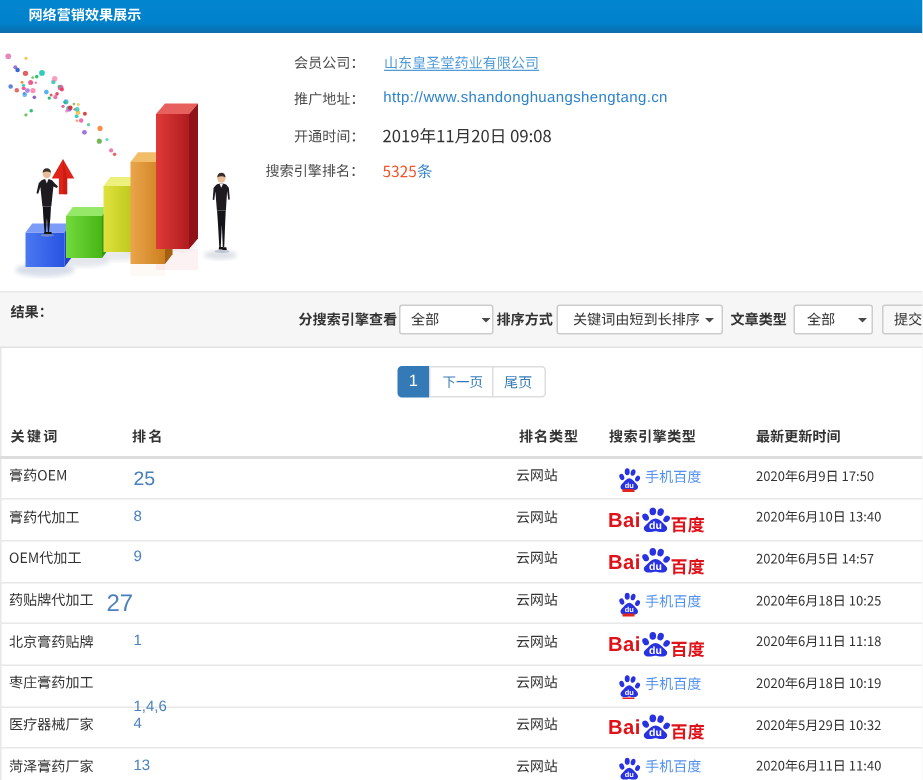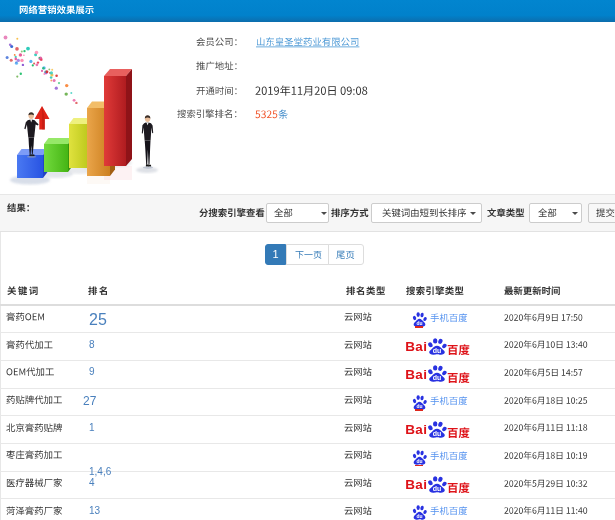--- a/index.html
+++ b/index.html
@@ -150,20 +150,21 @@
     <svg class="tp" style="left:196.0px;top:86.0px" width="49" height="14">
       <path fill="#4a4a4a" d="M6.1 1.7V4.3H3.5V3.9V1.7ZM0.5 4.3V5H2.7C2.6 6.3 2.1 7.6 0.5 8.5C0.7 8.7 0.9 8.9 1.1 9.1C2.8 8 3.3 6.5 3.4 5H6.1V9H6.8V5H8.9V4.3H6.8V1.7H8.6V1H0.8V1.7H2.8V3.9L2.7 4.3Z M10 1.2C10.6 1.6 11.3 2.3 11.6 2.8L12.1 2.3C11.8 1.9 11.1 1.2 10.5 0.8ZM11.8 3.9H9.8V4.6H11.1V7.2C10.7 7.4 10.2 7.8 9.8 8.3L10.2 8.9C10.7 8.3 11.1 7.7 11.5 7.7C11.7 7.7 12 8.1 12.4 8.3C13 8.7 13.8 8.8 15 8.8C16 8.8 17.7 8.8 18.3 8.7C18.3 8.5 18.4 8.2 18.5 8C17.5 8.1 16.1 8.2 15 8.2C14 8.2 13.2 8.1 12.5 7.7C12.2 7.5 12 7.4 11.8 7.3ZM12.8 0.7V1.3H16.8C16.4 1.6 15.9 1.9 15.5 2.1C15 1.9 14.5 1.7 14.1 1.5L13.6 1.9C14.2 2.2 14.9 2.5 15.5 2.7H12.8V7.6H13.5V6H15.1V7.6H15.7V6H17.3V6.9C17.3 7 17.3 7.1 17.2 7.1C17.1 7.1 16.7 7.1 16.2 7.1C16.3 7.2 16.4 7.4 16.4 7.6C17.1 7.6 17.5 7.6 17.7 7.5C17.9 7.4 18 7.2 18 6.9V2.7H16.8C16.6 2.6 16.4 2.5 16.1 2.4C16.8 2 17.5 1.5 18 1L17.6 0.7L17.4 0.7ZM17.3 3.3V4.1H15.7V3.3ZM13.5 4.6H15.1V5.5H13.5ZM13.5 4.1V3.3H15.1V4.1ZM17.3 4.6V5.5H15.7V4.6Z M23.3 4C23.8 4.7 24.4 5.7 24.7 6.3L25.3 6C25 5.4 24.3 4.4 23.8 3.7ZM21.8 4.5V6.6H20.2V4.5ZM21.8 3.9H20.2V1.8H21.8ZM19.6 1.2V8H20.2V7.3H22.5V1.2ZM26 0.4V2.3H22.9V3H26V8C26 8.1 25.9 8.2 25.7 8.2C25.5 8.2 24.8 8.2 24.1 8.2C24.2 8.4 24.3 8.7 24.3 8.9C25.3 8.9 25.9 8.9 26.2 8.8C26.6 8.7 26.7 8.5 26.7 8V3H27.8V2.3H26.7V0.4Z M29.1 2.5V9H29.8V2.5ZM29.2 0.8C29.6 1.3 30.1 1.8 30.3 2.2L30.9 1.8C30.7 1.4 30.2 0.9 29.7 0.5ZM31.8 5.5H34V6.8H31.8ZM31.8 3.7H34V4.9H31.8ZM31.1 3.1V7.4H34.7V3.1ZM31.5 0.9V1.6H36.1V8.2C36.1 8.3 36 8.3 35.9 8.3C35.8 8.3 35.4 8.3 35 8.3C35.1 8.5 35.2 8.8 35.2 9C35.8 9 36.2 9 36.5 8.9C36.7 8.7 36.8 8.6 36.8 8.2V0.9Z M40 3.7C40.3 3.7 40.7 3.4 40.7 3C40.7 2.6 40.3 2.3 40 2.3C39.6 2.3 39.2 2.6 39.2 3C39.2 3.4 39.6 3.7 40 3.7ZM40 8.3C40.3 8.3 40.7 8 40.7 7.6C40.7 7.2 40.3 6.9 40 6.9C39.6 6.9 39.2 7.2 39.2 7.6C39.2 8 39.6 8.3 40 8.3Z"></path>
     </svg>
     <svg class="tp" style="left:177.0px;top:109.2px" width="67" height="14">
       <path fill="#4a4a4a" d="M1.6 0.4V2.3H0.4V2.9H1.6V4.9L0.4 5.4L0.6 6L1.6 5.6V8.1C1.6 8.3 1.5 8.3 1.4 8.3C1.3 8.3 1 8.3 0.6 8.3C0.7 8.5 0.8 8.8 0.8 9C1.4 9 1.7 9 1.9 8.8C2.2 8.7 2.2 8.5 2.2 8.1V5.4L3.3 5L3.2 4.3L2.2 4.7V2.9H3.2V2.3H2.2V0.4ZM3.6 5.5V6.1H4L3.9 6.2C4.3 6.8 4.8 7.3 5.5 7.8C4.7 8.1 3.8 8.3 2.9 8.5C3 8.6 3.1 8.9 3.2 9C4.2 8.9 5.2 8.6 6.1 8.2C6.9 8.5 7.7 8.8 8.6 9C8.7 8.8 8.9 8.6 9 8.4C8.2 8.3 7.5 8.1 6.8 7.8C7.5 7.3 8.2 6.6 8.6 5.7L8.1 5.5L8 5.5H6.4V4.6H8.6V1.1H6.8V1.7H8V2.6H6.8V3.1H8V4.1H6.4V0.4H5.8V4.1H4.3V3.2H5.3V2.6H4.3V1.7C4.8 1.6 5.3 1.4 5.7 1.2L5.2 0.7C4.9 0.9 4.2 1.2 3.7 1.4V4.6H5.8V5.5ZM7.6 6.1C7.2 6.7 6.7 7.1 6.1 7.5C5.5 7.1 5 6.7 4.6 6.1Z M15.4 7.3C16.1 7.7 17.2 8.4 17.6 8.8L18.2 8.4C17.7 8 16.7 7.4 15.9 6.9ZM12.1 7C11.6 7.5 10.7 8 10 8.4C10.1 8.5 10.4 8.7 10.5 8.8C11.3 8.5 12.2 7.8 12.8 7.2ZM11.2 5.3C11.4 5.2 11.6 5.2 13.4 5.1C12.6 5.4 11.9 5.7 11.6 5.8C11.1 6.1 10.7 6.2 10.4 6.2C10.4 6.4 10.5 6.7 10.5 6.8C10.8 6.7 11.2 6.7 13.9 6.5V8.2C13.9 8.3 13.9 8.3 13.7 8.3C13.6 8.3 13.1 8.3 12.5 8.3C12.6 8.5 12.7 8.8 12.7 9C13.4 9 13.9 9 14.2 8.9C14.5 8.8 14.6 8.6 14.6 8.2V6.5L16.9 6.4C17.1 6.6 17.4 6.9 17.5 7.1L18.1 6.7C17.7 6.2 16.8 5.4 16.1 4.9L15.7 5.2C15.9 5.4 16.2 5.6 16.4 5.9L12.3 6.1C13.6 5.6 15 5 16.2 4.2L15.7 3.8C15.3 4 14.9 4.3 14.4 4.5L12.3 4.7C13 4.3 13.6 3.9 14.2 3.5L13.9 3.3H17.5V4.5H18.2V2.7H14.5V1.8H18.1V1.2H14.5V0.4H13.7V1.2H10.1V1.8H13.7V2.7H10V4.5H10.7V3.3H13.5C12.8 3.8 12 4.3 11.7 4.4C11.4 4.5 11.2 4.6 11 4.7C11.1 4.8 11.2 5.1 11.2 5.3Z M26.2 0.5V9H26.9V0.5ZM20.1 2.9C20 3.8 19.8 5 19.6 5.7H23.2C23.1 7.3 22.9 8 22.7 8.2C22.6 8.3 22.5 8.3 22.3 8.3C22 8.3 21.4 8.3 20.8 8.2C20.9 8.4 21 8.7 21 8.9C21.6 9 22.2 9 22.5 8.9C22.9 8.9 23.1 8.9 23.3 8.6C23.6 8.3 23.8 7.5 23.9 5.4C24 5.3 24 5 24 5H20.5C20.6 4.6 20.7 4.1 20.8 3.6H23.9V0.8H19.8V1.4H23.2V2.9Z M29.5 1.6C29.4 2.1 29.1 2.6 28.6 3C28.7 3.1 28.9 3.3 29 3.4C29.1 3.3 29.2 3.2 29.3 3V4.5H29.9V4.2H31.5V2.8H29.5C29.6 2.7 29.7 2.6 29.8 2.5H32.1C32.1 3.6 32 4 31.9 4.2C31.9 4.2 31.8 4.2 31.7 4.2C31.6 4.2 31.3 4.2 31 4.2C31 4.3 31.1 4.5 31.1 4.7C31.4 4.7 31.8 4.7 31.9 4.7C32.2 4.7 32.3 4.6 32.4 4.5C32.6 4.3 32.7 3.7 32.8 2.3C32.8 2.2 32.8 2 32.8 2H30L30.1 1.7L30 1.7H30.4V1.3H31.4V1.7H32V1.3H33.1V0.8H32V0.4H31.4V0.8H30.4V0.4H29.8V0.8H28.7V1.3H29.8V1.7ZM34.1 0.3C33.8 1.2 33.4 2.1 32.8 2.6C32.9 2.7 33.2 2.9 33.3 3C33.5 2.8 33.6 2.6 33.8 2.4C34 2.7 34.2 3.1 34.5 3.4C34 3.7 33.4 3.9 32.7 4.1C32.8 4.2 33 4.5 33.1 4.6C33.8 4.4 34.4 4.1 34.9 3.8C35.5 4.2 36.1 4.5 36.8 4.7C36.9 4.6 37.1 4.3 37.2 4.2C36.5 4 35.9 3.8 35.4 3.4C35.9 3 36.3 2.5 36.5 1.8H37.1V1.3H34.4C34.5 1 34.6 0.8 34.7 0.5ZM35.9 1.8C35.7 2.3 35.4 2.7 35 3C34.6 2.7 34.3 2.3 34.1 1.8ZM29.9 3.2H31V3.8H29.9ZM35.4 4.7C34.1 4.9 31.6 5 29.6 5.1C29.6 5.2 29.7 5.4 29.7 5.5C30.6 5.5 31.6 5.5 32.6 5.5V6.1H29.3V6.6H32.6V7.2H28.7V7.7H32.6V8.3C32.6 8.4 32.5 8.4 32.4 8.5C32.2 8.5 31.8 8.5 31.3 8.4C31.3 8.6 31.5 8.9 31.5 9C32.2 9 32.6 9 32.9 8.9C33.2 8.8 33.3 8.7 33.3 8.3V7.7H37.1V7.2H33.3V6.6H36.5V6.1H33.3V5.4C34.2 5.4 35.2 5.3 35.9 5.2Z M39.3 0.4V2.3H38.1V2.9H39.3V5L38 5.3L38.1 6L39.3 5.7V8.1C39.3 8.3 39.3 8.3 39.1 8.3C39 8.3 38.7 8.3 38.3 8.3C38.4 8.5 38.5 8.8 38.5 8.9C39.1 8.9 39.4 8.9 39.7 8.8C39.9 8.7 40 8.5 40 8.1V5.5L41.1 5.2L41 4.5L40 4.8V2.9H41V2.3H40V0.4ZM41.2 5.9V6.5H42.8V9H43.5V0.4H42.8V2H41.4V2.6H42.8V3.9H41.4V4.6H42.8V5.9ZM44.3 0.4V9H45V6.6H46.6V5.9H45V4.6H46.4V3.9H45V2.6H46.5V2H45V0.4Z M49.5 3.3C50 3.6 50.5 4.1 50.9 4.5C49.8 5 48.6 5.5 47.4 5.7C47.6 5.9 47.7 6.2 47.8 6.4C48.3 6.2 48.9 6.1 49.4 5.9V9H50.1V8.5H54.3V9H55V5.1H51.2C52.8 4.2 54.2 3.1 54.9 1.6L54.5 1.3L54.3 1.3H51C51.2 1.1 51.4 0.8 51.6 0.5L50.8 0.3C50.3 1.3 49.2 2.3 47.6 3C47.8 3.1 48 3.4 48.1 3.6C49 3.1 49.8 2.5 50.4 2H53.9C53.3 2.8 52.5 3.5 51.6 4.1C51.1 3.7 50.5 3.2 50 2.9ZM54.3 7.9H50.1V5.7H54.3Z M58.8 3.7C59.1 3.7 59.5 3.4 59.5 3C59.5 2.6 59.1 2.3 58.8 2.3C58.4 2.3 58 2.6 58 3C58 3.4 58.4 3.7 58.8 3.7ZM58.8 8.3C59.1 8.3 59.5 8 59.5 7.6C59.5 7.2 59.1 6.9 58.8 6.9C58.4 6.9 58 7.2 58 7.6C58 8 58.4 8.3 58.8 8.3Z"></path>
     </svg>
     <svg class="tp" style="left:255.5px;top:37.4px" width="105" height="14">
       <path fill="#4b98d5" d="M1 2.3V8.3H7.7V9H8.4V2.3H7.7V7.6H5.1V0.5H4.3V7.6H1.7V2.3Z M11.8 5.8C11.4 6.7 10.8 7.6 10.1 8.2C10.2 8.3 10.5 8.5 10.7 8.6C11.3 8 12.1 7 12.5 6ZM15.7 6.1C16.4 6.8 17.2 7.9 17.6 8.5L18.2 8.2C17.8 7.5 17 6.5 16.2 5.8ZM10.1 1.6V2.3H12.4C12 3 11.7 3.5 11.5 3.7C11.2 4.2 11 4.4 10.8 4.5C10.9 4.7 11 5 11.1 5.2C11.2 5.1 11.5 5.1 12.1 5.1H14.2V8C14.2 8.2 14.1 8.2 14 8.2C13.8 8.2 13.3 8.2 12.8 8.2C12.9 8.4 13 8.7 13.1 8.9C13.7 8.9 14.2 8.9 14.5 8.8C14.8 8.7 14.9 8.5 14.9 8.1V5.1H17.6V4.4H14.9V3H14.2V4.4H11.9C12.4 3.8 12.8 3.1 13.3 2.3H18V1.6H13.6C13.8 1.3 13.9 1 14.1 0.6L13.3 0.3C13.2 0.8 13 1.2 12.8 1.6Z M21.1 3.2H26V4H21.1ZM21.1 1.8H26V2.7H21.1ZM19.4 8.2V8.8H27.6V8.2H23.9V7.3H26.7V6.7H23.9V5.9H27.1V5.3H20V5.9H23.2V6.7H20.4V7.3H23.2V8.2ZM23.2 0.4C23.1 0.6 22.9 0.9 22.8 1.2H20.4V4.6H26.7V1.2H23.6C23.7 1 23.9 0.7 24 0.5Z M35 1.6C34.5 2.2 33.8 2.7 32.9 3.1C32 2.7 31.3 2.2 30.8 1.6ZM29.1 0.9V1.6H30.2L30 1.7C30.5 2.4 31.3 3 32.1 3.5C31 3.9 29.8 4.1 28.5 4.3C28.7 4.4 28.8 4.7 28.8 4.9C30.2 4.7 31.6 4.4 32.9 3.9C34 4.4 35.4 4.8 36.9 4.9C37 4.8 37.1 4.5 37.3 4.3C36 4.2 34.8 3.9 33.7 3.5C34.7 2.9 35.6 2.2 36.2 1.2L35.7 0.9L35.6 0.9ZM29.8 5.8V6.4H32.5V8H28.7V8.7H37.1V8H33.3V6.4H36V5.8H33.3V4.7H32.5V5.8Z M40.4 3.8H44.2V4.9H40.4ZM39.7 3.3V5.4H41.9V6.4H39V7H41.9V8.1H38.2V8.8H46.4V8.1H42.6V7H45.7V6.4H42.6V5.4H44.9V3.3ZM44.8 0.4C44.6 0.8 44.2 1.4 44 1.7L44.4 1.9H42.6V0.4H41.9V1.9H40.3L40.6 1.7C40.5 1.4 40.1 0.9 39.8 0.5L39.2 0.7C39.4 1.1 39.7 1.5 39.9 1.9H38.3V3.9H38.9V2.5H45.7V3.9H46.4V1.9H44.6C44.9 1.6 45.2 1.1 45.5 0.7Z M52.1 5.2C52.5 5.7 53 6.5 53.1 7.1L53.7 6.8C53.6 6.3 53.1 5.5 52.7 4.9ZM47.5 8 47.6 8.7C48.6 8.5 49.9 8.3 51.1 8.1L51.1 7.5C49.8 7.7 48.4 7.9 47.5 8ZM52.4 2.3C52.1 3.3 51.6 4.3 50.9 4.9C51.1 5 51.4 5.2 51.5 5.3C51.8 4.9 52.1 4.5 52.4 4H54.9C54.8 6.8 54.7 7.9 54.4 8.2C54.4 8.3 54.3 8.3 54.1 8.3C53.9 8.3 53.5 8.3 53 8.3C53.1 8.5 53.2 8.7 53.2 8.9C53.7 9 54.1 9 54.4 8.9C54.7 8.9 54.9 8.8 55 8.6C55.3 8.2 55.5 7.1 55.6 3.7C55.6 3.6 55.6 3.4 55.6 3.4H52.7C52.8 3.1 53 2.8 53 2.5ZM47.6 1.1V1.8H49.7V2.4H50.4V1.8H53V2.4H53.6V1.8H55.8V1.1H53.6V0.4H53V1.1H50.4V0.4H49.7V1.1ZM47.8 7.1C48 7 48.4 6.9 50.9 6.6C50.9 6.4 50.9 6.2 51 6L48.9 6.2C49.6 5.6 50.3 4.7 51 3.9L50.4 3.6C50.2 3.9 50 4.1 49.8 4.4L48.5 4.5C49 4 49.5 3.3 49.9 2.6L49.3 2.4C48.9 3.2 48.2 4 48 4.2C47.8 4.4 47.7 4.6 47.5 4.6C47.6 4.8 47.7 5.1 47.7 5.2C47.9 5.2 48.1 5.1 49.3 5C48.9 5.5 48.5 5.8 48.3 6C48.1 6.3 47.8 6.4 47.6 6.5C47.7 6.6 47.8 7 47.8 7.1Z M64.4 2.6C64.1 3.6 63.4 5 62.9 5.8L63.5 6.1C64 5.3 64.6 4 65.1 2.9ZM57.2 2.7C57.7 3.8 58.2 5.2 58.5 6.1L59.2 5.8C58.9 5 58.3 3.6 57.8 2.5ZM61.9 0.5V7.8H60.3V0.5H59.6V7.8H57V8.5H65.3V7.8H62.6V0.5Z M69.5 0.4C69.4 0.8 69.2 1.2 69.1 1.6H66.4V2.3H68.8C68.2 3.5 67.3 4.6 66.2 5.4C66.3 5.5 66.5 5.8 66.6 6C67.2 5.5 67.7 5 68.2 4.5V9H68.9V7.2H72.8V8.1C72.8 8.3 72.8 8.3 72.6 8.3C72.4 8.3 71.9 8.3 71.3 8.3C71.3 8.5 71.4 8.8 71.5 9C72.3 9 72.8 9 73.1 8.9C73.4 8.8 73.5 8.6 73.5 8.1V3.3H69C69.2 3 69.4 2.6 69.5 2.3H74.6V1.6H69.8C70 1.3 70.1 0.9 70.2 0.5ZM68.9 5.6H72.8V6.5H68.9ZM68.9 5V4H72.8V5Z M76.1 0.8V9H76.7V1.4H78.1C77.9 2 77.6 2.9 77.3 3.5C78 4.3 78.2 4.9 78.2 5.4C78.2 5.7 78.1 6 78 6.1C77.9 6.1 77.8 6.2 77.7 6.2C77.5 6.2 77.3 6.2 77.1 6.2C77.2 6.4 77.3 6.6 77.3 6.8C77.5 6.8 77.7 6.8 77.9 6.8C78.1 6.8 78.3 6.7 78.4 6.6C78.7 6.4 78.8 6 78.8 5.5C78.8 4.9 78.6 4.2 78 3.4C78.3 2.7 78.6 1.8 78.9 1L78.4 0.7L78.3 0.8ZM82.8 3.1V4.3H80.1V3.1ZM82.8 2.5H80.1V1.4H82.8ZM79.3 9C79.5 8.9 79.8 8.8 81.7 8.3C81.7 8.1 81.7 7.8 81.7 7.6L80.1 8V4.9H81C81.4 6.8 82.3 8.2 83.8 9C83.9 8.8 84.1 8.5 84.3 8.3C83.5 8 82.9 7.5 82.4 6.8C83 6.5 83.6 6.1 84.1 5.7L83.6 5.2C83.2 5.6 82.6 6 82.1 6.3C81.9 5.9 81.7 5.4 81.6 4.9H83.5V0.8H79.4V7.8C79.4 8.2 79.2 8.4 79 8.4C79.1 8.6 79.3 8.9 79.3 9Z M87.6 0.6C87.1 2.1 86.1 3.4 85.1 4.2C85.3 4.4 85.6 4.6 85.7 4.8C86.8 3.8 87.8 2.4 88.4 0.9ZM90.9 0.6 90.2 0.9C90.9 2.3 92.1 3.9 93.1 4.8C93.2 4.6 93.5 4.3 93.7 4.2C92.7 3.4 91.5 1.9 90.9 0.6ZM86.1 8.4C86.5 8.3 87 8.2 91.9 7.9C92.2 8.3 92.4 8.7 92.6 9L93.3 8.6C92.8 7.7 91.8 6.4 91 5.4L90.3 5.7C90.7 6.2 91.1 6.7 91.5 7.2L87.1 7.5C88 6.4 89 5 89.7 3.6L89 3.2C88.2 4.8 87.1 6.4 86.7 6.9C86.3 7.3 86.1 7.6 85.8 7.7C85.9 7.9 86.1 8.2 86.1 8.4Z M94.9 2.7V3.3H100.6V2.7ZM94.8 1V1.7H101.6V8C101.6 8.1 101.6 8.2 101.4 8.2C101.2 8.2 100.6 8.2 99.9 8.2C100 8.4 100.1 8.8 100.2 9C101 9 101.6 8.9 101.9 8.8C102.3 8.7 102.3 8.5 102.3 8V1ZM96.2 4.9H99.2V6.7H96.2ZM95.5 4.3V8H96.2V7.3H99.9V4.3Z"></path>
       <rect x="0" y="9.5" width="103.4" height="0.8" fill="#4b98d5"></rect>
     </svg>
+    <div class="abs" style="left:255.5px;top:60.0px;font-size:10px;color:#2e82cc;letter-spacing:0.25px">http://www.shandonghuangshengtang.cn</div>
     <svg class="tp" style="left:255.0px;top:85.4px" width="114" height="16">
       <path fill="#333333" d="M0.5 9.8H5.6V8.9H3.4C2.9 8.9 2.4 8.9 2 9C3.9 7.2 5.2 5.5 5.2 3.9C5.2 2.4 4.3 1.5 2.8 1.5C1.8 1.5 1.1 2 0.4 2.7L1 3.3C1.5 2.7 2.1 2.3 2.7 2.3C3.7 2.3 4.2 3 4.2 3.9C4.2 5.3 3 6.9 0.5 9.2Z M9.2 9.9C10.8 9.9 11.8 8.5 11.8 5.7C11.8 2.9 10.8 1.5 9.2 1.5C7.7 1.5 6.7 2.9 6.7 5.7C6.7 8.5 7.7 9.9 9.2 9.9ZM9.2 9.1C8.3 9.1 7.7 8.1 7.7 5.7C7.7 3.3 8.3 2.3 9.2 2.3C10.2 2.3 10.8 3.3 10.8 5.7C10.8 8.1 10.2 9.1 9.2 9.1Z M13.3 9.8H17.8V8.9H16.1V1.6H15.4C14.9 1.9 14.4 2.1 13.7 2.2V2.9H15.1V8.9H13.3Z M21.1 9.9C22.6 9.9 24 8.6 24 5.4C24 2.8 22.9 1.5 21.3 1.5C20 1.5 19 2.5 19 4.1C19 5.8 19.9 6.7 21.2 6.7C21.9 6.7 22.6 6.3 23.1 5.7C23 8.2 22.1 9.1 21.1 9.1C20.5 9.1 20 8.8 19.7 8.4L19.1 9.1C19.6 9.6 20.2 9.9 21.1 9.9ZM23.1 4.8C22.5 5.6 21.9 5.9 21.4 5.9C20.4 5.9 19.9 5.2 19.9 4.1C19.9 3 20.5 2.3 21.3 2.3C22.3 2.3 23 3.2 23.1 4.8Z M25.2 7.3V8.1H30.3V10.7H31.2V8.1H35.2V7.3H31.2V5.1H34.5V4.3H31.2V2.6H34.7V1.8H28C28.2 1.4 28.4 1 28.6 0.6L27.7 0.4C27.2 1.9 26.3 3.4 25.2 4.3C25.4 4.4 25.8 4.7 25.9 4.8C26.5 4.2 27.1 3.5 27.6 2.6H30.3V4.3H27V7.3ZM27.8 7.3V5.1H30.3V7.3Z M36.7 9.8H41.2V8.9H39.5V1.6H38.8C38.3 1.9 37.8 2.1 37.1 2.2V2.9H38.5V8.9H36.7Z M42.9 9.8H47.3V8.9H45.7V1.6H44.9C44.5 1.9 44 2.1 43.2 2.2V2.9H44.7V8.9H42.9Z M50.4 1V4.5C50.4 6.2 50.2 8.5 48.4 10.1C48.6 10.2 48.9 10.5 49 10.7C50.1 9.7 50.7 8.5 50.9 7.2H56.3V9.4C56.3 9.7 56.2 9.7 56 9.7C55.7 9.8 54.8 9.8 53.9 9.7C54 10 54.2 10.4 54.2 10.6C55.4 10.6 56.2 10.6 56.6 10.4C57 10.3 57.2 10 57.2 9.4V1ZM51.2 1.8H56.3V3.7H51.2ZM51.2 4.5H56.3V6.4H51.1C51.2 5.7 51.2 5.1 51.2 4.5Z M59.7 9.8H64.8V8.9H62.5C62.1 8.9 61.6 8.9 61.2 9C63.1 7.2 64.4 5.5 64.4 3.9C64.4 2.4 63.5 1.5 62 1.5C61 1.5 60.3 2 59.6 2.7L60.2 3.3C60.7 2.7 61.2 2.3 61.9 2.3C62.9 2.3 63.4 3 63.4 3.9C63.4 5.3 62.2 6.9 59.7 9.2Z M68.4 9.9C70 9.9 70.9 8.5 70.9 5.7C70.9 2.9 70 1.5 68.4 1.5C66.9 1.5 65.9 2.9 65.9 5.7C65.9 8.5 66.9 9.9 68.4 9.9ZM68.4 9.1C67.5 9.1 66.9 8.1 66.9 5.7C66.9 3.3 67.5 2.3 68.4 2.3C69.3 2.3 70 3.3 70 5.7C70 8.1 69.3 9.1 68.4 9.1Z M74.3 5.9H79.8V9H74.3ZM74.3 5V2H79.8V5ZM73.4 1.2V10.5H74.3V9.8H79.8V10.5H80.7V1.2Z M88.2 9.9C89.7 9.9 90.7 8.5 90.7 5.7C90.7 2.9 89.7 1.5 88.2 1.5C86.6 1.5 85.6 2.9 85.6 5.7C85.6 8.5 86.6 9.9 88.2 9.9ZM88.2 9.1C87.2 9.1 86.6 8.1 86.6 5.7C86.6 3.3 87.2 2.3 88.2 2.3C89.1 2.3 89.7 3.3 89.7 5.7C89.7 8.1 89.1 9.1 88.2 9.1Z M93.8 9.9C95.4 9.9 96.8 8.6 96.8 5.4C96.8 2.8 95.6 1.5 94.1 1.5C92.8 1.5 91.7 2.5 91.7 4.1C91.7 5.8 92.6 6.7 94 6.7C94.6 6.7 95.3 6.3 95.8 5.7C95.8 8.2 94.8 9.1 93.8 9.1C93.3 9.1 92.8 8.8 92.4 8.4L91.9 9.1C92.3 9.6 93 9.9 93.8 9.9ZM95.8 4.8C95.3 5.6 94.7 5.9 94.1 5.9C93.2 5.9 92.7 5.2 92.7 4.1C92.7 3 93.3 2.3 94.1 2.3C95.1 2.3 95.7 3.2 95.8 4.8Z M98.9 5.4C99.3 5.4 99.7 5.1 99.7 4.7C99.7 4.2 99.3 3.9 98.9 3.9C98.5 3.9 98.2 4.2 98.2 4.7C98.2 5.1 98.5 5.4 98.9 5.4ZM98.9 9.9C99.3 9.9 99.7 9.6 99.7 9.1C99.7 8.7 99.3 8.4 98.9 8.4C98.5 8.4 98.2 8.7 98.2 9.1C98.2 9.6 98.5 9.9 98.9 9.9Z M103.6 9.9C105.1 9.9 106.1 8.5 106.1 5.7C106.1 2.9 105.1 1.5 103.6 1.5C102 1.5 101 2.9 101 5.7C101 8.5 102 9.9 103.6 9.9ZM103.6 9.1C102.6 9.1 102 8.1 102 5.7C102 3.3 102.6 2.3 103.6 2.3C104.5 2.3 105.1 3.3 105.1 5.7C105.1 8.1 104.5 9.1 103.6 9.1Z M109.7 9.9C111.3 9.9 112.3 9 112.3 7.8C112.3 6.7 111.6 6.1 110.9 5.7V5.6C111.4 5.2 112 4.5 112 3.7C112 2.4 111.2 1.5 109.8 1.5C108.5 1.5 107.5 2.3 107.5 3.6C107.5 4.4 108 5 108.6 5.5V5.5C107.9 5.9 107.1 6.7 107.1 7.7C107.1 9 108.2 9.9 109.7 9.9ZM110.3 5.4C109.3 5 108.5 4.5 108.5 3.6C108.5 2.8 109 2.3 109.8 2.3C110.6 2.3 111.1 2.9 111.1 3.7C111.1 4.3 110.8 4.9 110.3 5.4ZM109.8 9.2C108.8 9.2 108 8.5 108 7.7C108 6.9 108.5 6.2 109.2 5.8C110.3 6.3 111.3 6.7 111.3 7.8C111.3 8.6 110.7 9.2 109.8 9.2Z"></path>
     </svg>
     <svg class="tp" style="left:255.0px;top:108.8px" width="24" height="15">
       <path fill="#f0552b" d="M2.7 9.2C4 9.2 5.2 8.3 5.2 6.6C5.2 4.9 4.1 4.2 2.9 4.2C2.4 4.2 2.1 4.3 1.8 4.5L2 2.3H4.8V1.5H1.1L0.9 5L1.4 5.4C1.8 5.1 2.1 4.9 2.6 4.9C3.6 4.9 4.2 5.6 4.2 6.6C4.2 7.7 3.5 8.4 2.6 8.4C1.7 8.4 1.2 8 0.8 7.6L0.3 8.2C0.8 8.7 1.5 9.2 2.7 9.2Z M8.4 9.2C9.8 9.2 10.9 8.4 10.9 7C10.9 6 10.1 5.3 9.3 5.1V5.1C10.1 4.8 10.6 4.2 10.6 3.3C10.6 2.1 9.7 1.4 8.4 1.4C7.5 1.4 6.9 1.8 6.3 2.3L6.8 2.9C7.2 2.4 7.8 2.1 8.4 2.1C9.2 2.1 9.6 2.6 9.6 3.3C9.6 4.2 9.1 4.8 7.5 4.8V5.5C9.3 5.5 9.9 6.1 9.9 7C9.9 7.9 9.3 8.4 8.4 8.4C7.5 8.4 6.9 8 6.5 7.5L6 8.2C6.5 8.7 7.3 9.2 8.4 9.2Z M11.9 9.1H16.6V8.3H14.5C14.2 8.3 13.7 8.3 13.3 8.3C15.1 6.6 16.3 5.1 16.3 3.6C16.3 2.3 15.4 1.4 14.1 1.4C13.1 1.4 12.5 1.8 11.8 2.5L12.4 3C12.8 2.5 13.3 2.1 14 2.1C14.9 2.1 15.3 2.8 15.3 3.6C15.3 4.9 14.3 6.4 11.9 8.5Z M19.8 9.2C21.1 9.2 22.3 8.3 22.3 6.6C22.3 4.9 21.3 4.2 20 4.2C19.6 4.2 19.3 4.3 18.9 4.5L19.1 2.3H21.9V1.5H18.3L18 5L18.5 5.4C19 5.1 19.3 4.9 19.8 4.9C20.7 4.9 21.4 5.6 21.4 6.6C21.4 7.7 20.7 8.4 19.8 8.4C18.9 8.4 18.3 8 17.9 7.6L17.4 8.2C17.9 8.7 18.7 9.2 19.8 9.2Z"></path>
     </svg>
     <svg class="tp" style="left:277.9px;top:108.8px" width="12" height="15">
       <path fill="#3a87c8" d="M3.1 7.2C2.6 7.8 1.7 8.6 1 9C1.2 9.1 1.4 9.3 1.5 9.5C2.2 9.1 3.2 8.2 3.7 7.5ZM6.5 7.6C7.2 8.2 8 9 8.4 9.5L9 9.1C8.6 8.5 7.7 7.7 7 7.2ZM6.9 2C6.4 2.6 5.9 3 5.2 3.4C4.5 3 4 2.6 3.5 2.1L3.6 2ZM3.9 0.4C3.4 1.3 2.3 2.4 0.8 3.1C0.9 3.3 1.2 3.5 1.3 3.7C2 3.4 2.5 3 3 2.5C3.4 3 3.9 3.4 4.4 3.8C3.2 4.4 1.8 4.8 0.4 5C0.5 5.1 0.7 5.4 0.7 5.6C2.3 5.4 3.8 5 5.2 4.2C6.4 4.9 7.9 5.3 9.5 5.6C9.6 5.4 9.8 5 9.9 4.9C8.4 4.7 7.1 4.3 5.9 3.8C6.8 3.2 7.6 2.5 8.1 1.6L7.5 1.3L7.4 1.4H4.2C4.4 1.1 4.6 0.8 4.7 0.6ZM4.7 5V6.1H1.5V6.8H4.7V9C4.7 9.1 4.7 9.2 4.6 9.2C4.5 9.2 4.1 9.2 3.7 9.2C3.8 9.4 3.9 9.7 3.9 9.8C4.5 9.8 4.9 9.8 5.2 9.7C5.5 9.6 5.5 9.4 5.5 9V6.8H8.8V6.1H5.5V5Z"></path>
     </svg>
     <div class="abs" style="left:0;top:194.5px;width:613.5px;height:325.5px;border-left:1px solid #e7e7e7;border-right:1px solid #e7e7e7"></div>
@@ -233,21 +234,21 @@
 <ellipse cx="67" cy="20" rx="10.5" ry="15" transform="rotate(14 67 20)"></ellipse>
 <ellipse cx="87" cy="47" rx="10" ry="13.5" transform="rotate(30 87 47)"></ellipse>
 <path d="M50 45 C61 45 68 55 76 64 C84 72 89 77 89 84 C89 95 77 99.5 65 98 C57 97 54 95.5 50 95.5 C46 95.5 43 97 35 98 C23 99.5 11 95 11 84 C11 77 16 72 24 64 C32 55 39 45 50 45 Z"></path>
 </g>
       </defs>
     </svg>
     <div class="abs" style="left:0;top:332.2px;width:615px;height:1px;background:#e8e8e8"></div>
     <svg class="tp" style="left:6.0px;top:312.0px" width="40" height="14">
       <path fill="#333" d="M0.7 3.4V4.9H1.3V3.9H8.1V4.9H8.7V3.4ZM2.5 2.2H6.9V2.7H2.5ZM1.8 1.9V3.1H7.6V1.9ZM2.9 4.6H6.5V5H2.9ZM2.2 4.2V5.4H7.2V4.2ZM4.2 0.5C4.3 0.6 4.4 0.8 4.4 1H0.6V1.5H8.8V1H5.2C5.2 0.8 5 0.5 4.9 0.3ZM7 7.1V7.5H2.5V7.1ZM7 6.7H2.5V6.2H7ZM1.7 5.8V9H2.5V8H7V8.3C7 8.5 6.9 8.5 6.7 8.5C6.6 8.5 6 8.5 5.4 8.5C5.5 8.6 5.6 8.8 5.6 9C6.4 9 7 9 7.3 8.9C7.6 8.8 7.7 8.7 7.7 8.3V5.8Z M14.5 5.2C14.9 5.7 15.4 6.5 15.5 7.1L16.1 6.8C16 6.3 15.5 5.5 15.1 4.9ZM9.9 8 10 8.7C11 8.5 12.3 8.3 13.5 8.1L13.5 7.5C12.2 7.7 10.8 7.9 9.9 8ZM14.8 2.3C14.5 3.3 14 4.3 13.3 4.9C13.5 5 13.8 5.2 13.9 5.3C14.2 4.9 14.5 4.5 14.8 4H17.3C17.2 6.8 17.1 7.9 16.8 8.2C16.8 8.3 16.7 8.3 16.5 8.3C16.3 8.3 15.9 8.3 15.4 8.3C15.5 8.5 15.6 8.7 15.6 8.9C16.1 9 16.5 9 16.8 8.9C17.1 8.9 17.3 8.8 17.4 8.6C17.7 8.2 17.9 7.1 18 3.7C18 3.6 18 3.4 18 3.4H15.1C15.2 3.1 15.4 2.8 15.4 2.5ZM10 1.1V1.8H12.1V2.4H12.8V1.8H15.4V2.4H16V1.8H18.2V1.1H16V0.4H15.4V1.1H12.8V0.4H12.1V1.1ZM10.2 7.1C10.4 7 10.8 6.9 13.3 6.6C13.3 6.4 13.3 6.2 13.4 6L11.3 6.2C12 5.6 12.7 4.7 13.4 3.9L12.8 3.6C12.6 3.9 12.4 4.1 12.2 4.4L10.9 4.5C11.4 4 11.9 3.3 12.3 2.6L11.7 2.4C11.3 3.2 10.6 4 10.4 4.2C10.2 4.4 10.1 4.6 9.9 4.6C10 4.8 10.1 5.1 10.1 5.2C10.3 5.2 10.5 5.1 11.7 5C11.3 5.5 10.9 5.8 10.7 6C10.5 6.3 10.2 6.4 10 6.5C10.1 6.6 10.2 7 10.2 7.1Z M22.3 8.4C24 8.4 25.2 7 25.2 4.8C25.2 2.6 24 1.3 22.3 1.3C20.6 1.3 19.3 2.6 19.3 4.8C19.3 7 20.6 8.4 22.3 8.4ZM22.3 7.6C21 7.6 20.2 6.5 20.2 4.8C20.2 3.1 21 2 22.3 2C23.5 2 24.3 3.1 24.3 4.8C24.3 6.5 23.5 7.6 22.3 7.6Z M26.7 8.3H30.8V7.5H27.6V5H30.2V4.3H27.6V2.1H30.7V1.4H26.7Z M32.3 8.3H33V4.5C33 3.9 33 3 32.9 2.4H33L33.5 4L34.8 7.6H35.4L36.7 4L37.3 2.4H37.3C37.3 3 37.2 3.9 37.2 4.5V8.3H38V1.4H37L35.6 5.1C35.5 5.5 35.3 6 35.2 6.5H35.1C34.9 6 34.8 5.5 34.6 5.1L33.3 1.4H32.3Z"></path>
     </svg>
-    <div class="abs" style="left:89.0px;top:311.1px;font-size:16px;color:#4a80bd">25</div>
+    <div class="abs" style="left:89.0px;top:311.1px;font-size:13px;color:#4a80bd">25</div>
     <svg class="tp" style="left:344.2px;top:312.0px" width="29" height="14">
       <path fill="#333" d="M1.5 1.1V1.8H7.8V1.1ZM1.3 8.6C1.7 8.4 2.2 8.4 7.4 8C7.6 8.3 7.8 8.7 7.9 9L8.6 8.6C8.1 7.7 7.2 6.3 6.4 5.3L5.8 5.6C6.1 6.1 6.6 6.7 6.9 7.3L2.3 7.7C3 6.8 3.8 5.6 4.4 4.5H8.8V3.7H0.5V4.5H3.4C2.8 5.7 2 6.8 1.8 7.1C1.5 7.5 1.3 7.8 1 7.8C1.1 8 1.3 8.4 1.3 8.6Z M11.1 3.2C11.5 3.7 12 4.3 12.4 4.9C12 5.9 11.6 6.7 10.9 7.4C11 7.4 11.3 7.7 11.4 7.8C12 7.2 12.5 6.4 12.8 5.5C13.1 6 13.4 6.4 13.6 6.7L14 6.3C13.8 5.9 13.5 5.4 13.1 4.8C13.3 4.1 13.5 3.2 13.7 2.3L13 2.2C12.9 2.9 12.8 3.6 12.6 4.2C12.3 3.7 11.9 3.2 11.5 2.8ZM13.8 3.2C14.2 3.7 14.7 4.3 15.1 4.9C14.7 6 14.2 6.8 13.5 7.4C13.7 7.5 13.9 7.7 14.1 7.8C14.6 7.2 15.1 6.5 15.5 5.6C15.8 6.1 16.1 6.6 16.2 7L16.7 6.6C16.5 6.1 16.2 5.5 15.7 4.9C16 4.1 16.2 3.2 16.3 2.3L15.7 2.3C15.6 2.9 15.5 3.6 15.3 4.2C15 3.7 14.6 3.3 14.2 2.8ZM10.1 0.9V8.9H10.8V1.6H17.1V8C17.1 8.2 17 8.2 16.9 8.2C16.7 8.2 16.1 8.2 15.5 8.2C15.6 8.4 15.7 8.7 15.7 8.9C16.6 8.9 17.1 8.9 17.4 8.8C17.7 8.7 17.8 8.4 17.8 8V0.9Z M19.1 2.1V2.8H22.8V2.1ZM19.5 3.3C19.7 4.4 19.9 5.7 20 6.6L20.5 6.5C20.5 5.6 20.3 4.3 20.1 3.2ZM20.2 0.6C20.5 1 20.7 1.6 20.9 2L21.5 1.8C21.4 1.4 21.1 0.9 20.8 0.4ZM21.7 3.1C21.5 4.2 21.3 5.9 21.1 6.8C20.3 7 19.6 7.2 19 7.3L19.2 8C20.2 7.8 21.5 7.4 22.7 7.1L22.7 6.5L21.7 6.7C21.9 5.7 22.1 4.3 22.3 3.2ZM22.9 4.8V8.9H23.6V8.5H26.4V8.9H27.1V4.8H25.2V3H27.5V2.3H25.2V0.4H24.4V4.8ZM23.6 7.8V5.5H26.4V7.8Z"></path>
     </svg>
     <svg class="abs" style="left:412px;top:311.6px" width="15" height="15" viewBox="0 0 100 100">
       <use href="#paw" fill="#2932e1"></use>
       <text x="50" y="88" font-family="Liberation Sans" font-size="33" font-weight="bold" fill="#fff" text-anchor="middle">du</text>
     </svg>
     <div class="abs" style="left:415.2px;top:326.3px;width:7.6px;height:1.5px;background:#de261c"></div>
     <svg class="tp" style="left:430.0px;top:312.8px" width="39" height="14">
       <path fill="#5190ef" d="M0.5 5.2V5.9H4.4V8C4.4 8.2 4.3 8.3 4.1 8.3C3.8 8.3 3.1 8.3 2.3 8.3C2.4 8.5 2.6 8.8 2.6 9C3.6 9 4.2 9 4.6 8.9C4.9 8.8 5.1 8.5 5.1 8V5.9H9V5.2H5.1V3.7H8.4V3H5.1V1.5C6.2 1.4 7.2 1.2 8 1L7.5 0.4C6.1 0.8 3.3 1.1 1.1 1.2C1.2 1.3 1.2 1.6 1.3 1.8C2.2 1.8 3.3 1.7 4.4 1.6V3H1.1V3.7H4.4V5.2Z M14.1 0.9V3.9C14.1 5.4 13.9 7.3 12.7 8.6C12.8 8.7 13.1 8.9 13.2 9C14.6 7.6 14.8 5.5 14.8 3.9V1.6H16.5V7.6C16.5 8.4 16.6 8.6 16.8 8.8C16.9 8.9 17.1 8.9 17.3 8.9C17.4 8.9 17.6 8.9 17.8 8.9C18 8.9 18.1 8.9 18.3 8.8C18.4 8.7 18.5 8.5 18.5 8.3C18.6 8 18.6 7.3 18.6 6.8C18.4 6.7 18.2 6.6 18.1 6.5C18.1 7.1 18 7.6 18 7.8C18 8.1 18 8.1 17.9 8.2C17.9 8.3 17.8 8.3 17.7 8.3C17.6 8.3 17.5 8.3 17.5 8.3C17.4 8.3 17.3 8.3 17.3 8.2C17.2 8.2 17.2 8 17.2 7.7V0.9ZM11.4 0.4V2.4H9.9V3.1H11.4C11 4.4 10.3 5.8 9.7 6.6C9.8 6.8 10 7.1 10 7.3C10.6 6.6 11.1 5.6 11.4 4.5V9H12.1V4.7C12.5 5.2 12.9 5.8 13.1 6.1L13.6 5.5C13.4 5.2 12.5 4.2 12.1 3.9V3.1H13.5V2.4H12.1V0.4Z M20.5 3V9H21.2V8.4H25.9V9H26.7V3H23.5C23.6 2.6 23.7 2 23.8 1.6H27.6V0.9H19.4V1.6H23C23 2 22.9 2.6 22.7 3ZM21.2 6H25.9V7.8H21.2ZM21.2 5.4V3.6H25.9V5.4Z M31.8 2.2V3H30.3V3.6H31.8V5.2H35.5V3.6H37V3H35.5V2.2H34.8V3H32.5V2.2ZM34.8 3.6V4.6H32.5V3.6ZM35.3 6.4C34.9 6.9 34.3 7.2 33.6 7.5C33 7.2 32.4 6.8 32 6.4ZM30.4 5.8V6.4H31.7L31.3 6.5C31.7 7 32.3 7.5 32.9 7.8C32 8.1 31 8.3 30 8.4C30.1 8.5 30.2 8.8 30.3 9C31.5 8.8 32.6 8.6 33.6 8.2C34.5 8.6 35.6 8.9 36.8 9C36.9 8.8 37.1 8.6 37.2 8.4C36.2 8.3 35.2 8.1 34.4 7.8C35.2 7.4 35.9 6.8 36.3 6L35.9 5.8L35.8 5.8ZM32.6 0.5C32.8 0.7 32.9 1 33 1.3H29.4V3.9C29.4 5.3 29.3 7.3 28.5 8.7C28.7 8.8 29 8.9 29.2 9C30 7.5 30.1 5.4 30.1 3.9V2H37.1V1.3H33.8C33.7 1 33.5 0.6 33.4 0.3Z"></path>
@@ -290,21 +291,21 @@
     <svg class="tp" style="left:447.2px;top:371.7px" width="24" height="17">
       <path fill="#de1218" d="M1.8 3.6V11H3.2V10.4H8.3V11H9.7V3.6H6.1L6.4 2.3H10.7V0.9H0.7V2.3H4.8C4.8 2.7 4.7 3.2 4.6 3.6ZM3.2 7.6H8.3V9.1H3.2ZM3.2 6.3V4.8H8.3V6.3Z M15.8 2.9V3.6H14.3V4.7H15.8V6.5H20.5V4.7H22.2V3.6H20.5V2.9H19.2V3.6H17.1V2.9ZM19.2 4.7V5.4H17.1V4.7ZM19.5 8C19.1 8.4 18.6 8.7 18 8.9C17.4 8.7 16.9 8.4 16.5 8ZM14.3 6.9V8H15.6L15.1 8.2C15.5 8.7 16 9.1 16.5 9.4C15.7 9.6 14.7 9.8 13.8 9.8C14 10.1 14.2 10.6 14.3 11C15.6 10.8 16.9 10.6 18 10.2C19 10.6 20.3 10.9 21.7 11C21.9 10.7 22.2 10.1 22.5 9.9C21.4 9.8 20.5 9.7 19.6 9.4C20.4 8.9 21.1 8.2 21.6 7.3L20.8 6.9L20.5 6.9ZM16.7 0.6C16.8 0.8 16.9 1.1 17 1.3H12.7V4.4C12.7 6.1 12.6 8.7 11.7 10.4C12 10.5 12.7 10.8 12.9 11C13.9 9.2 14 6.3 14 4.4V2.6H22.3V1.3H18.5C18.4 1 18.2 0.6 18.1 0.3Z"></path>
     </svg>
     <svg class="tp" style="left:503.9px;top:367.9px" width="80" height="13">
       <path fill="#333" d="M0.4 7.7H4.4V7H2.6C2.3 7 1.9 7 1.6 7C3.1 5.6 4.1 4.3 4.1 3C4.1 1.9 3.4 1.2 2.2 1.2C1.4 1.2 0.9 1.5 0.3 2.1L0.8 2.5C1.2 2.1 1.6 1.8 2.1 1.8C2.9 1.8 3.3 2.3 3.3 3.1C3.3 4.2 2.4 5.4 0.4 7.2Z M7.2 7.8C8.5 7.8 9.2 6.7 9.2 4.4C9.2 2.2 8.5 1.2 7.2 1.2C6 1.2 5.3 2.2 5.3 4.4C5.3 6.7 6 7.8 7.2 7.8ZM7.2 7.1C6.5 7.1 6 6.3 6 4.4C6 2.6 6.5 1.8 7.2 1.8C8 1.8 8.5 2.6 8.5 4.4C8.5 6.3 8 7.1 7.2 7.1Z M10 7.7H14.1V7H12.3C12 7 11.6 7 11.2 7C12.7 5.6 13.7 4.3 13.7 3C13.7 1.9 13 1.2 11.9 1.2C11.1 1.2 10.5 1.5 10 2.1L10.5 2.5C10.8 2.1 11.3 1.8 11.8 1.8C12.6 1.8 13 2.3 13 3.1C13 4.2 12 5.4 10 7.2Z M16.9 7.8C18.1 7.8 18.9 6.7 18.9 4.4C18.9 2.2 18.1 1.2 16.9 1.2C15.7 1.2 14.9 2.2 14.9 4.4C14.9 6.7 15.7 7.8 16.9 7.8ZM16.9 7.1C16.2 7.1 15.7 6.3 15.7 4.4C15.7 2.6 16.2 1.8 16.9 1.8C17.6 1.8 18.1 2.6 18.1 4.4C18.1 6.3 17.6 7.1 16.9 7.1Z M19.7 5.7V6.3H23.8V8.4H24.4V6.3H27.6V5.7H24.4V4H27V3.4H24.4V2H27.2V1.4H22C22.1 1.1 22.3 0.8 22.4 0.5L21.7 0.3C21.3 1.5 20.6 2.6 19.7 3.3C19.9 3.4 20.2 3.7 20.3 3.8C20.8 3.3 21.2 2.7 21.6 2H23.8V3.4H21.2V5.7ZM21.8 5.7V4H23.8V5.7Z M30.6 7.8C31.6 7.8 32.5 6.9 32.5 5.7C32.5 4.4 31.8 3.7 30.7 3.7C30.2 3.7 29.6 4 29.2 4.5C29.3 2.5 30 1.8 30.9 1.8C31.3 1.8 31.7 2 31.9 2.3L32.4 1.8C32 1.4 31.5 1.2 30.9 1.2C29.6 1.2 28.5 2.1 28.5 4.6C28.5 6.7 29.4 7.8 30.6 7.8ZM29.3 5.1C29.7 4.5 30.2 4.3 30.6 4.3C31.3 4.3 31.7 4.8 31.7 5.7C31.7 6.6 31.2 7.1 30.6 7.1C29.8 7.1 29.4 6.4 29.3 5.1Z M34.6 0.8V3.5C34.6 4.9 34.5 6.7 33.1 7.9C33.2 8 33.5 8.2 33.6 8.4C34.4 7.6 34.9 6.6 35.1 5.6H39.3V7.4C39.3 7.6 39.2 7.6 39 7.6C38.8 7.6 38.1 7.7 37.4 7.6C37.5 7.8 37.6 8.1 37.7 8.3C38.6 8.3 39.2 8.3 39.5 8.2C39.9 8.1 40 7.9 40 7.4V0.8ZM35.3 1.4H39.3V2.9H35.3ZM35.3 3.5H39.3V5H35.2C35.3 4.5 35.3 4 35.3 3.5Z M43.8 7.8C44.9 7.8 45.9 7 45.9 5.6C45.9 4.2 45 3.5 44 3.5C43.6 3.5 43.3 3.6 43 3.8L43.2 2H45.6V1.3H42.5L42.3 4.3L42.7 4.5C43.1 4.3 43.4 4.1 43.8 4.1C44.6 4.1 45.1 4.7 45.1 5.6C45.1 6.5 44.5 7.1 43.7 7.1C43 7.1 42.5 6.8 42.2 6.4L41.8 6.9C42.2 7.4 42.8 7.8 43.8 7.8Z M48.6 4.6H52.9V7H48.6ZM48.6 3.9V1.6H52.9V3.9ZM47.9 0.9V8.3H48.6V7.7H52.9V8.2H53.6V0.9Z M57.8 7.7H61.3V7H60V1.3H59.4C59 1.5 58.6 1.6 58.1 1.7V2.2H59.2V7H57.8Z M64.8 7.7H65.6V5.9H66.4V5.3H65.6V1.3H64.7L62 5.4V5.9H64.8ZM64.8 5.3H62.8L64.3 3.1C64.5 2.8 64.7 2.5 64.8 2.1H64.8C64.8 2.5 64.8 3 64.8 3.3Z M67.9 4.3C68.2 4.3 68.5 4 68.5 3.7C68.5 3.3 68.2 3 67.9 3C67.6 3 67.3 3.3 67.3 3.7C67.3 4 67.6 4.3 67.9 4.3ZM67.9 7.8C68.2 7.8 68.5 7.5 68.5 7.2C68.5 6.8 68.2 6.6 67.9 6.6C67.6 6.6 67.3 6.8 67.3 7.2C67.3 7.5 67.6 7.8 67.9 7.8Z M71.4 7.8C72.4 7.8 73.5 7 73.5 5.6C73.5 4.2 72.6 3.5 71.5 3.5C71.2 3.5 70.9 3.6 70.6 3.8L70.7 2H73.1V1.3H70.1L69.8 4.3L70.3 4.5C70.6 4.3 70.9 4.1 71.3 4.1C72.1 4.1 72.7 4.7 72.7 5.6C72.7 6.5 72.1 7.1 71.3 7.1C70.6 7.1 70.1 6.8 69.7 6.4L69.3 6.9C69.8 7.4 70.4 7.8 71.4 7.8Z M75.6 7.7H76.5C76.6 5.2 76.8 3.7 78.3 1.8V1.3H74.4V2H77.4C76.2 3.7 75.8 5.2 75.6 7.7Z"></path>
     </svg>
     <div class="abs" style="left:0;top:415.2px;width:615px;height:1px;background:#e8e8e8"></div>
     <svg class="tp" style="left:6.0px;top:395.0px" width="58" height="14">
       <path fill="#333" d="M5.1 5.2C5.5 5.7 6 6.5 6.1 7.1L6.7 6.8C6.6 6.3 6.1 5.5 5.7 4.9ZM0.5 8 0.6 8.7C1.6 8.5 2.9 8.3 4.1 8.1L4.1 7.5C2.8 7.7 1.4 7.9 0.5 8ZM5.4 2.3C5.1 3.3 4.6 4.3 3.9 4.9C4.1 5 4.4 5.2 4.5 5.3C4.8 4.9 5.1 4.5 5.4 4H7.9C7.8 6.8 7.7 7.9 7.4 8.2C7.4 8.3 7.3 8.3 7.1 8.3C6.9 8.3 6.5 8.3 6 8.3C6.1 8.5 6.2 8.7 6.2 8.9C6.7 9 7.1 9 7.4 8.9C7.7 8.9 7.9 8.8 8 8.6C8.3 8.2 8.5 7.1 8.6 3.7C8.6 3.6 8.6 3.4 8.6 3.4H5.7C5.8 3.1 6 2.8 6 2.5ZM0.6 1.1V1.8H2.7V2.4H3.4V1.8H6V2.4H6.6V1.8H8.8V1.1H6.6V0.4H6V1.1H3.4V0.4H2.7V1.1ZM0.8 7.1C1 7 1.4 6.9 3.9 6.6C3.9 6.4 3.9 6.2 4 6L1.9 6.2C2.6 5.6 3.3 4.7 4 3.9L3.4 3.6C3.2 3.9 3 4.1 2.8 4.4L1.5 4.5C2 4 2.5 3.3 2.9 2.6L2.3 2.4C1.9 3.2 1.2 4 1 4.2C0.8 4.4 0.7 4.6 0.5 4.6C0.6 4.8 0.7 5.1 0.7 5.2C0.9 5.2 1.1 5.1 2.3 5C1.9 5.5 1.5 5.8 1.3 6C1.1 6.3 0.8 6.4 0.6 6.5C0.7 6.6 0.8 7 0.8 7.1Z M11.5 2.1V4.8C11.5 6 11.4 7.6 9.7 8.6C9.9 8.7 10.1 8.9 10.2 9C11.9 7.9 12.1 6.1 12.1 4.8V2.1ZM11.9 7.1C12.3 7.6 12.7 8.3 12.9 8.8L13.5 8.4C13.3 8 12.8 7.3 12.4 6.8ZM10.2 0.9V6.6H10.8V1.5H12.8V6.6H13.4V0.9ZM13.9 4.9V9H14.6V8.6H17.5V9H18.1V4.9H16.1V2.9H18.4V2.3H16.1V0.4H15.5V4.9ZM14.6 7.9V5.5H17.5V7.9Z M25.7 5.1V6.4H22.5V7.1H25.7V9H26.3V7.1H27.8V6.4H26.3V5.1ZM22.9 1.3V4.9H24.4C24.1 5.3 23.6 5.7 22.9 6C23 6.1 23.2 6.3 23.3 6.4C24.3 6 24.8 5.5 25.1 4.9H27.5V1.3H25.1C25.2 1 25.4 0.8 25.5 0.5L24.8 0.3C24.7 0.6 24.5 1 24.4 1.3ZM23.5 3.4H24.9C24.9 3.7 24.8 4 24.7 4.4H23.5ZM25.5 3.4H26.9V4.4H25.4C25.5 4 25.5 3.7 25.5 3.4ZM23.5 1.8H24.9V2.8H23.5ZM25.5 1.8H26.9V2.8H25.5ZM19.7 0.6V4.2C19.7 5.5 19.7 7.5 19.1 8.8C19.3 8.9 19.6 9 19.7 9C20.1 8 20.3 6.8 20.3 5.6H21.6V9H22.2V5H20.4L20.4 4.2V3.6H22.7V3H21.9V0.4H21.3V3H20.4V0.6Z M34.9 0.9C35.5 1.4 36.1 2 36.4 2.5L37 2.1C36.7 1.7 36 1 35.4 0.6ZM33.4 0.5C33.4 1.5 33.5 2.4 33.5 3.3L31.2 3.6L31.3 4.3L33.6 4C34 6.9 34.7 8.9 36.3 9C36.8 9 37.2 8.6 37.4 6.9C37.2 6.9 36.9 6.7 36.8 6.6C36.7 7.6 36.5 8.2 36.3 8.2C35.2 8.1 34.6 6.4 34.3 3.9L37.2 3.5L37.1 2.9L34.2 3.2C34.1 2.4 34.1 1.5 34.1 0.5ZM31.1 0.5C30.5 2 29.5 3.4 28.4 4.3C28.5 4.5 28.7 4.8 28.8 5C29.2 4.6 29.7 4.1 30.1 3.6V9H30.8V2.6C31.2 2 31.5 1.3 31.8 0.7Z M43 1.5V8.9H43.7V8.2H45.5V8.8H46.2V1.5ZM43.7 7.5V2.2H45.5V7.5ZM39.4 0.5 39.4 2.2H38.1V2.8H39.4C39.3 5.2 39 7.3 37.9 8.5C38 8.7 38.3 8.9 38.4 9C39.7 7.7 40 5.4 40.1 2.8H41.5C41.4 6.5 41.4 7.8 41.2 8C41.1 8.1 41 8.2 40.8 8.2C40.7 8.2 40.3 8.2 39.8 8.1C40 8.3 40 8.6 40 8.8C40.5 8.9 40.9 8.9 41.2 8.8C41.4 8.8 41.6 8.7 41.8 8.5C42.1 8.1 42.1 6.7 42.2 2.5C42.2 2.4 42.2 2.2 42.2 2.2H40.1L40.1 0.5Z M47.5 7.6V8.3H55.9V7.6H52.1V2.2H55.5V1.4H48V2.2H51.3V7.6Z"></path>
     </svg>
-    <div class="abs" style="left:83px;top:394.1px;font-size:12px;color:#4a80bd">27</div>
+    <div class="abs" style="left:71px;top:394.1px;font-size:16px;color:#4a80bd">27</div>
     <svg class="tp" style="left:344.2px;top:395.0px" width="29" height="14">
       <path fill="#333" d="M1.5 1.1V1.8H7.8V1.1ZM1.3 8.6C1.7 8.4 2.2 8.4 7.4 8C7.6 8.3 7.8 8.7 7.9 9L8.6 8.6C8.1 7.7 7.2 6.3 6.4 5.3L5.8 5.6C6.1 6.1 6.6 6.7 6.9 7.3L2.3 7.7C3 6.8 3.8 5.6 4.4 4.5H8.8V3.7H0.5V4.5H3.4C2.8 5.7 2 6.8 1.8 7.1C1.5 7.5 1.3 7.8 1 7.8C1.1 8 1.3 8.4 1.3 8.6Z M11.1 3.2C11.5 3.7 12 4.3 12.4 4.9C12 5.9 11.6 6.7 10.9 7.4C11 7.4 11.3 7.7 11.4 7.8C12 7.2 12.5 6.4 12.8 5.5C13.1 6 13.4 6.4 13.6 6.7L14 6.3C13.8 5.9 13.5 5.4 13.1 4.8C13.3 4.1 13.5 3.2 13.7 2.3L13 2.2C12.9 2.9 12.8 3.6 12.6 4.2C12.3 3.7 11.9 3.2 11.5 2.8ZM13.8 3.2C14.2 3.7 14.7 4.3 15.1 4.9C14.7 6 14.2 6.8 13.5 7.4C13.7 7.5 13.9 7.7 14.1 7.8C14.6 7.2 15.1 6.5 15.5 5.6C15.8 6.1 16.1 6.6 16.2 7L16.7 6.6C16.5 6.1 16.2 5.5 15.7 4.9C16 4.1 16.2 3.2 16.3 2.3L15.7 2.3C15.6 2.9 15.5 3.6 15.3 4.2C15 3.7 14.6 3.3 14.2 2.8ZM10.1 0.9V8.9H10.8V1.6H17.1V8C17.1 8.2 17 8.2 16.9 8.2C16.7 8.2 16.1 8.2 15.5 8.2C15.6 8.4 15.7 8.7 15.7 8.9C16.6 8.9 17.1 8.9 17.4 8.8C17.7 8.7 17.8 8.4 17.8 8V0.9Z M19.1 2.1V2.8H22.8V2.1ZM19.5 3.3C19.7 4.4 19.9 5.7 20 6.6L20.5 6.5C20.5 5.6 20.3 4.3 20.1 3.2ZM20.2 0.6C20.5 1 20.7 1.6 20.9 2L21.5 1.8C21.4 1.4 21.1 0.9 20.8 0.4ZM21.7 3.1C21.5 4.2 21.3 5.9 21.1 6.8C20.3 7 19.6 7.2 19 7.3L19.2 8C20.2 7.8 21.5 7.4 22.7 7.1L22.7 6.5L21.7 6.7C21.9 5.7 22.1 4.3 22.3 3.2ZM22.9 4.8V8.9H23.6V8.5H26.4V8.9H27.1V4.8H25.2V3H27.5V2.3H25.2V0.4H24.4V4.8ZM23.6 7.8V5.5H26.4V7.8Z"></path>
     </svg>
     <svg class="abs" style="left:412px;top:394.6px" width="15" height="15" viewBox="0 0 100 100">
       <use href="#paw" fill="#2932e1"></use>
       <text x="50" y="88" font-family="Liberation Sans" font-size="33" font-weight="bold" fill="#fff" text-anchor="middle">du</text>
     </svg>
     <div class="abs" style="left:415.2px;top:409.3px;width:7.6px;height:1.5px;background:#de261c"></div>
     <svg class="tp" style="left:430.0px;top:395.8px" width="39" height="14">
       <path fill="#5190ef" d="M0.5 5.2V5.9H4.4V8C4.4 8.2 4.3 8.3 4.1 8.3C3.8 8.3 3.1 8.3 2.3 8.3C2.4 8.5 2.6 8.8 2.6 9C3.6 9 4.2 9 4.6 8.9C4.9 8.8 5.1 8.5 5.1 8V5.9H9V5.2H5.1V3.7H8.4V3H5.1V1.5C6.2 1.4 7.2 1.2 8 1L7.5 0.4C6.1 0.8 3.3 1.1 1.1 1.2C1.2 1.3 1.2 1.6 1.3 1.8C2.2 1.8 3.3 1.7 4.4 1.6V3H1.1V3.7H4.4V5.2Z M14.1 0.9V3.9C14.1 5.4 13.9 7.3 12.7 8.6C12.8 8.7 13.1 8.9 13.2 9C14.6 7.6 14.8 5.5 14.8 3.9V1.6H16.5V7.6C16.5 8.4 16.6 8.6 16.8 8.8C16.9 8.9 17.1 8.9 17.3 8.9C17.4 8.9 17.6 8.9 17.8 8.9C18 8.9 18.1 8.9 18.3 8.8C18.4 8.7 18.5 8.5 18.5 8.3C18.6 8 18.6 7.3 18.6 6.8C18.4 6.7 18.2 6.6 18.1 6.5C18.1 7.1 18 7.6 18 7.8C18 8.1 18 8.1 17.9 8.2C17.9 8.3 17.8 8.3 17.7 8.3C17.6 8.3 17.5 8.3 17.5 8.3C17.4 8.3 17.3 8.3 17.3 8.2C17.2 8.2 17.2 8 17.2 7.7V0.9ZM11.4 0.4V2.4H9.9V3.1H11.4C11 4.4 10.3 5.8 9.7 6.6C9.8 6.8 10 7.1 10 7.3C10.6 6.6 11.1 5.6 11.4 4.5V9H12.1V4.7C12.5 5.2 12.9 5.8 13.1 6.1L13.6 5.5C13.4 5.2 12.5 4.2 12.1 3.9V3.1H13.5V2.4H12.1V0.4Z M20.5 3V9H21.2V8.4H25.9V9H26.7V3H23.5C23.6 2.6 23.7 2 23.8 1.6H27.6V0.9H19.4V1.6H23C23 2 22.9 2.6 22.7 3ZM21.2 6H25.9V7.8H21.2ZM21.2 5.4V3.6H25.9V5.4Z M31.8 2.2V3H30.3V3.6H31.8V5.2H35.5V3.6H37V3H35.5V2.2H34.8V3H32.5V2.2ZM34.8 3.6V4.6H32.5V3.6ZM35.3 6.4C34.9 6.9 34.3 7.2 33.6 7.5C33 7.2 32.4 6.8 32 6.4ZM30.4 5.8V6.4H31.7L31.3 6.5C31.7 7 32.3 7.5 32.9 7.8C32 8.1 31 8.3 30 8.4C30.1 8.5 30.2 8.8 30.3 9C31.5 8.8 32.6 8.6 33.6 8.2C34.5 8.6 35.6 8.9 36.8 9C36.9 8.8 37.1 8.6 37.2 8.4C36.2 8.3 35.2 8.1 34.4 7.8C35.2 7.4 35.9 6.8 36.3 6L35.9 5.8L35.8 5.8ZM32.6 0.5C32.8 0.7 32.9 1 33 1.3H29.4V3.9C29.4 5.3 29.3 7.3 28.5 8.7C28.7 8.8 29 8.9 29.2 9C30 7.5 30.1 5.4 30.1 3.9V2H37.1V1.3H33.8C33.7 1 33.5 0.6 33.4 0.3Z"></path>

